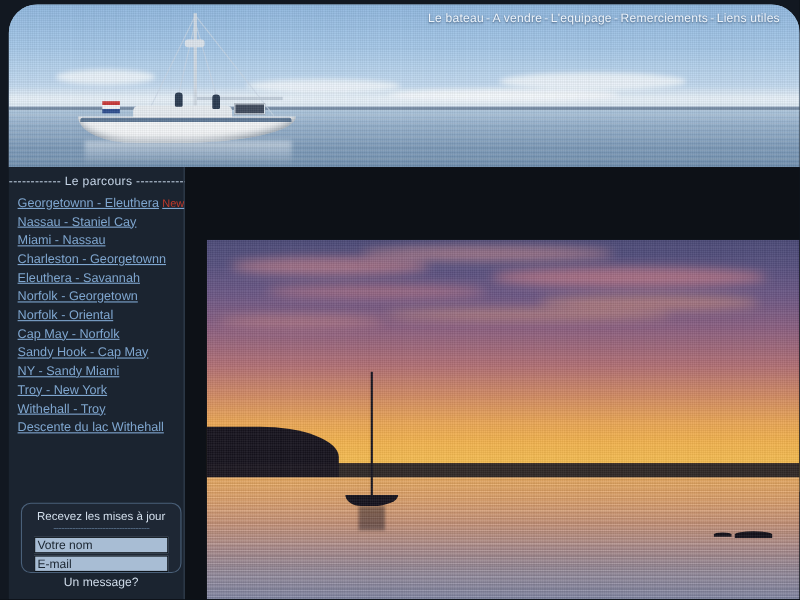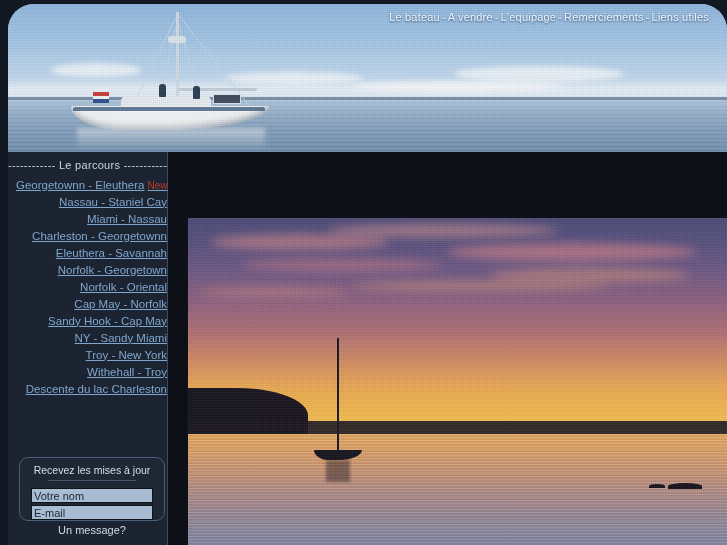--- a/index.html
+++ b/index.html
@@ -125,21 +125,20 @@
     white-space:nowrap;
   }
   #menu{ margin-top:5px; }
   .menu-item{
     display:block;
     color:#7fa6cf;
     font-size:11.5px;
     text-decoration:underline;
     padding:2.5px 0 2.5px 8px;
     white-space:nowrap;
-    text-align:right;
   }
   .badge-new{
     color:#c0392b; font-size:10px; text-decoration:none; padding-left:3px;
   }
   
   #newsletter{
     position:absolute; left:11px; top:305px; width:146px; height:64px;
     border:1px solid #4a6079;
     border-radius:9px;
     background:#1e2734;
@@ -264,21 +263,21 @@
         <a class="menu-item" href="#">Miami - Nassau</a>
         <a class="menu-item" href="#">Charleston - Georgetownn</a>
         <a class="menu-item" href="#">Eleuthera - Savannah</a>
         <a class="menu-item" href="#">Norfolk - Georgetown</a>
         <a class="menu-item" href="#">Norfolk - Oriental</a>
         <a class="menu-item" href="#">Cap May - Norfolk</a>
         <a class="menu-item" href="#">Sandy Hook - Cap May</a>
         <a class="menu-item" href="#">NY - Sandy Miami</a>
         <a class="menu-item" href="#">Troy - New York</a>
         <a class="menu-item" href="#">Withehall - Troy</a>
-        <a class="menu-item" href="#">Descente du lac Charleston</a>
+        <a class="menu-item" href="#">Descente du lac Withehall</a>
       </div>
 
       <div id="newsletter">
         <div id="newsletter-title">Recevez les mises à jour</div>
         <div id="newsletter-divider">-----------------------------------</div>
         <input class="nl-input" type="text" value="Votre nom" style="">
         <input class="nl-input" type="text" value="E-mail" style="">
         <div id="nl-message">Un message?</div>
       </div>
     </div>

